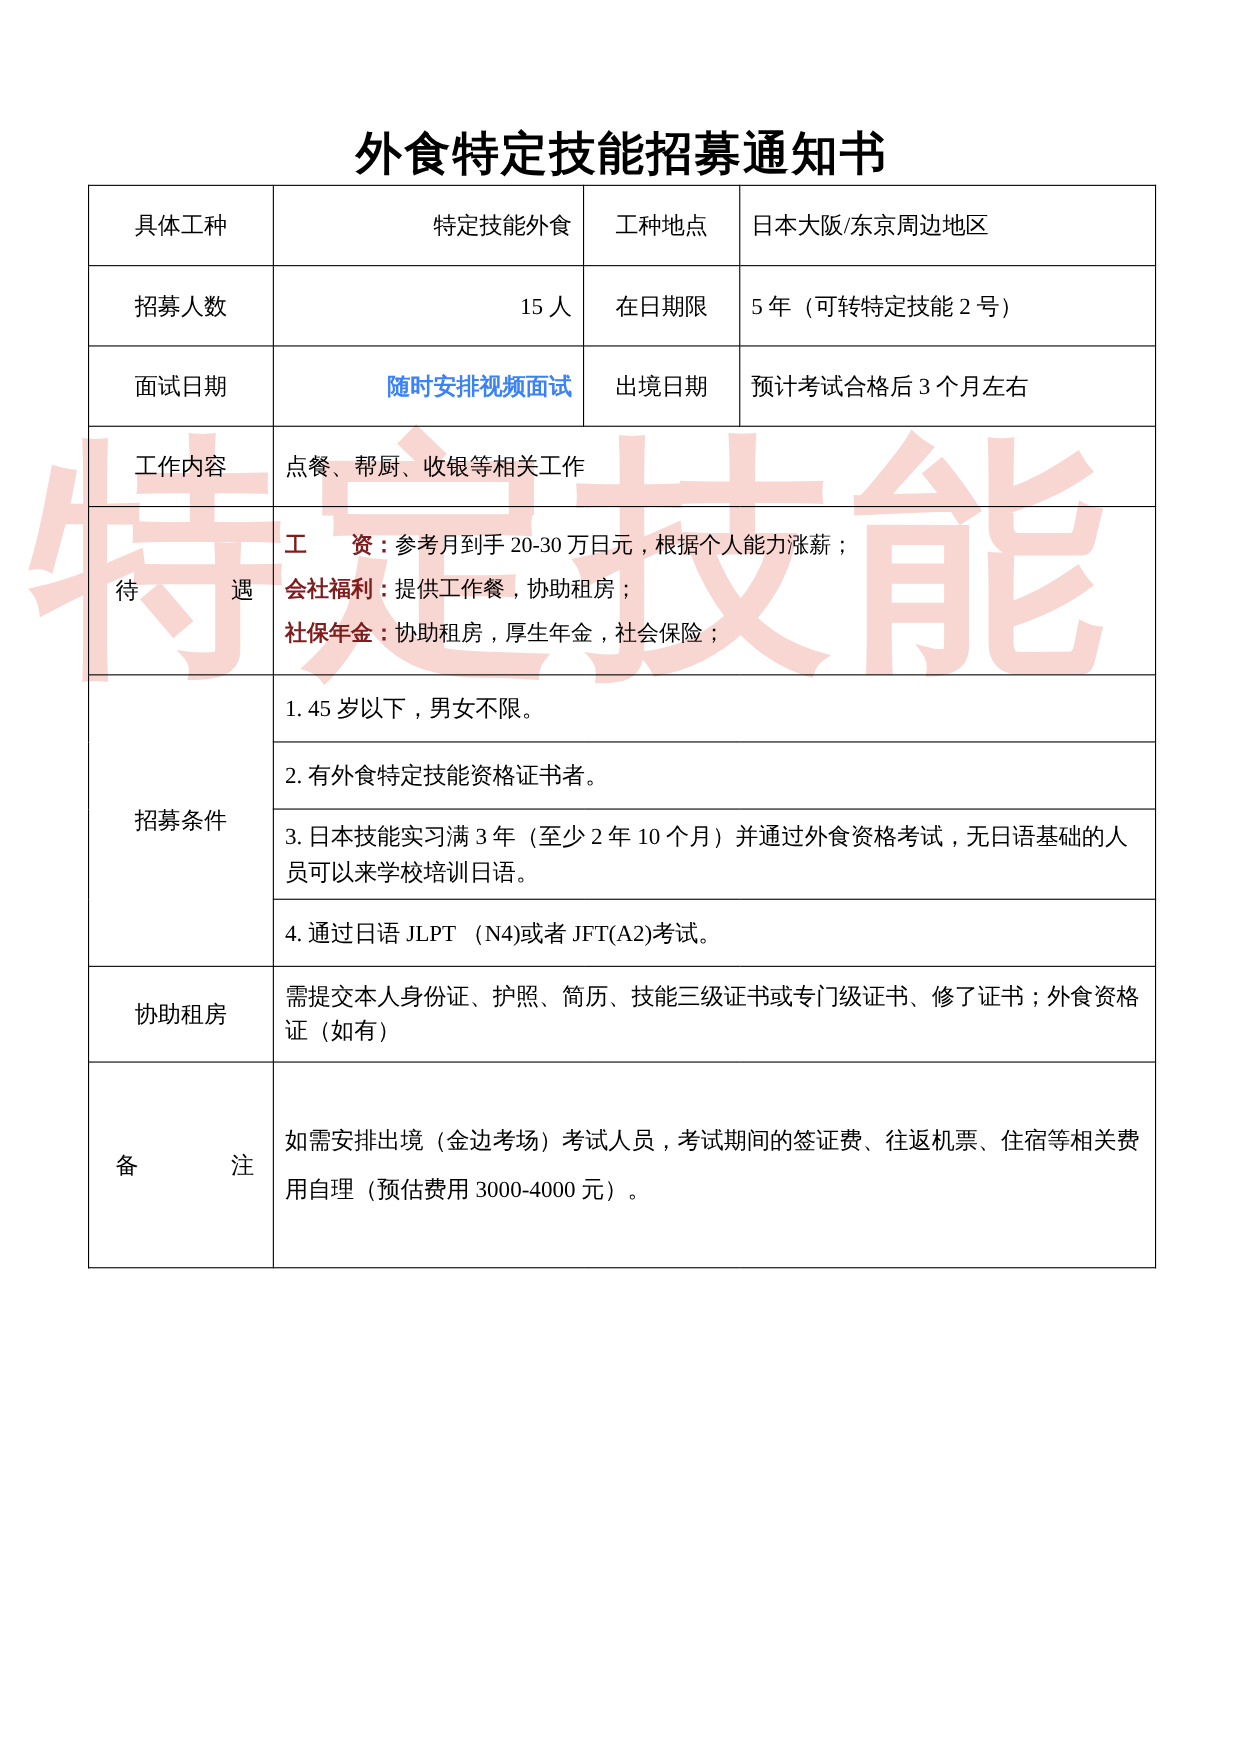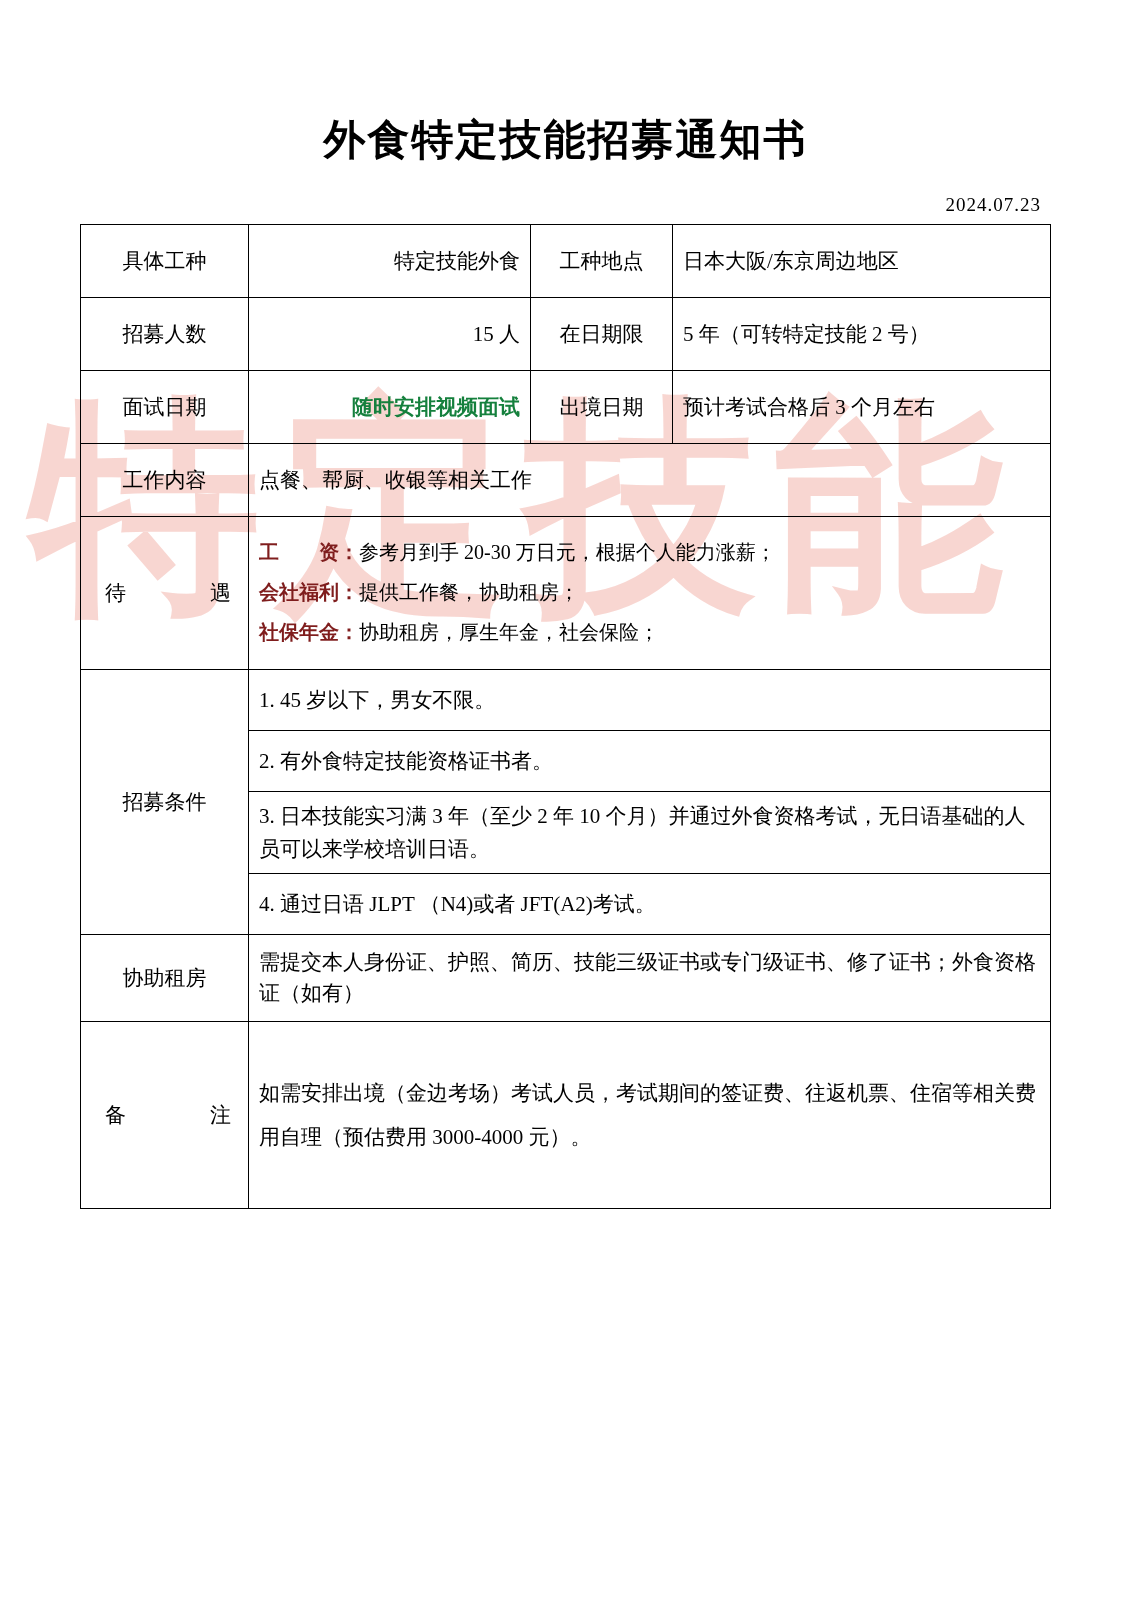--- a/index.html
+++ b/index.html
@@ -90,21 +90,21 @@
   }
   .lbl-spaced {
     text-align: center;
     font-size: 22px;
     letter-spacing: 14px;
     text-indent: 14px;
     white-space: nowrap;
   }
   .ctr { text-align: right; }
   .lft { text-align: left; }
-  .red-b { color: #15803d; font-weight: bold; font-family: "DejaVu Sans", sans-serif; }
+  .red-b { color: #3b82f6; font-weight: bold; font-family: "DejaVu Sans", sans-serif; }
   .cell-h56 { height: 56px; }
 
   .benefit-line {
     line-height: 1.95;
     font-size: 20px;
     white-space: nowrap;
   }
   .benefit-key {
     color: #7f1d1d;
     font-weight: bold;
@@ -131,21 +131,20 @@
 <body>
 
 <div class="watermark">
   <div class="wm-text">特定技能</div>
 </div>
 
 <div class="page">
 
   <h1 class="doc-title">外食特定技能招募通知书</h1>
 
-  <div class="doc-date">2024.07.23</div>
 
   <table class="notice">
     <colgroup>
       <col style="width:168px">
       <col style="width:282px">
       <col style="width:142px">
       <col style="width:378px">
     </colgroup>
     <tbody>
 

